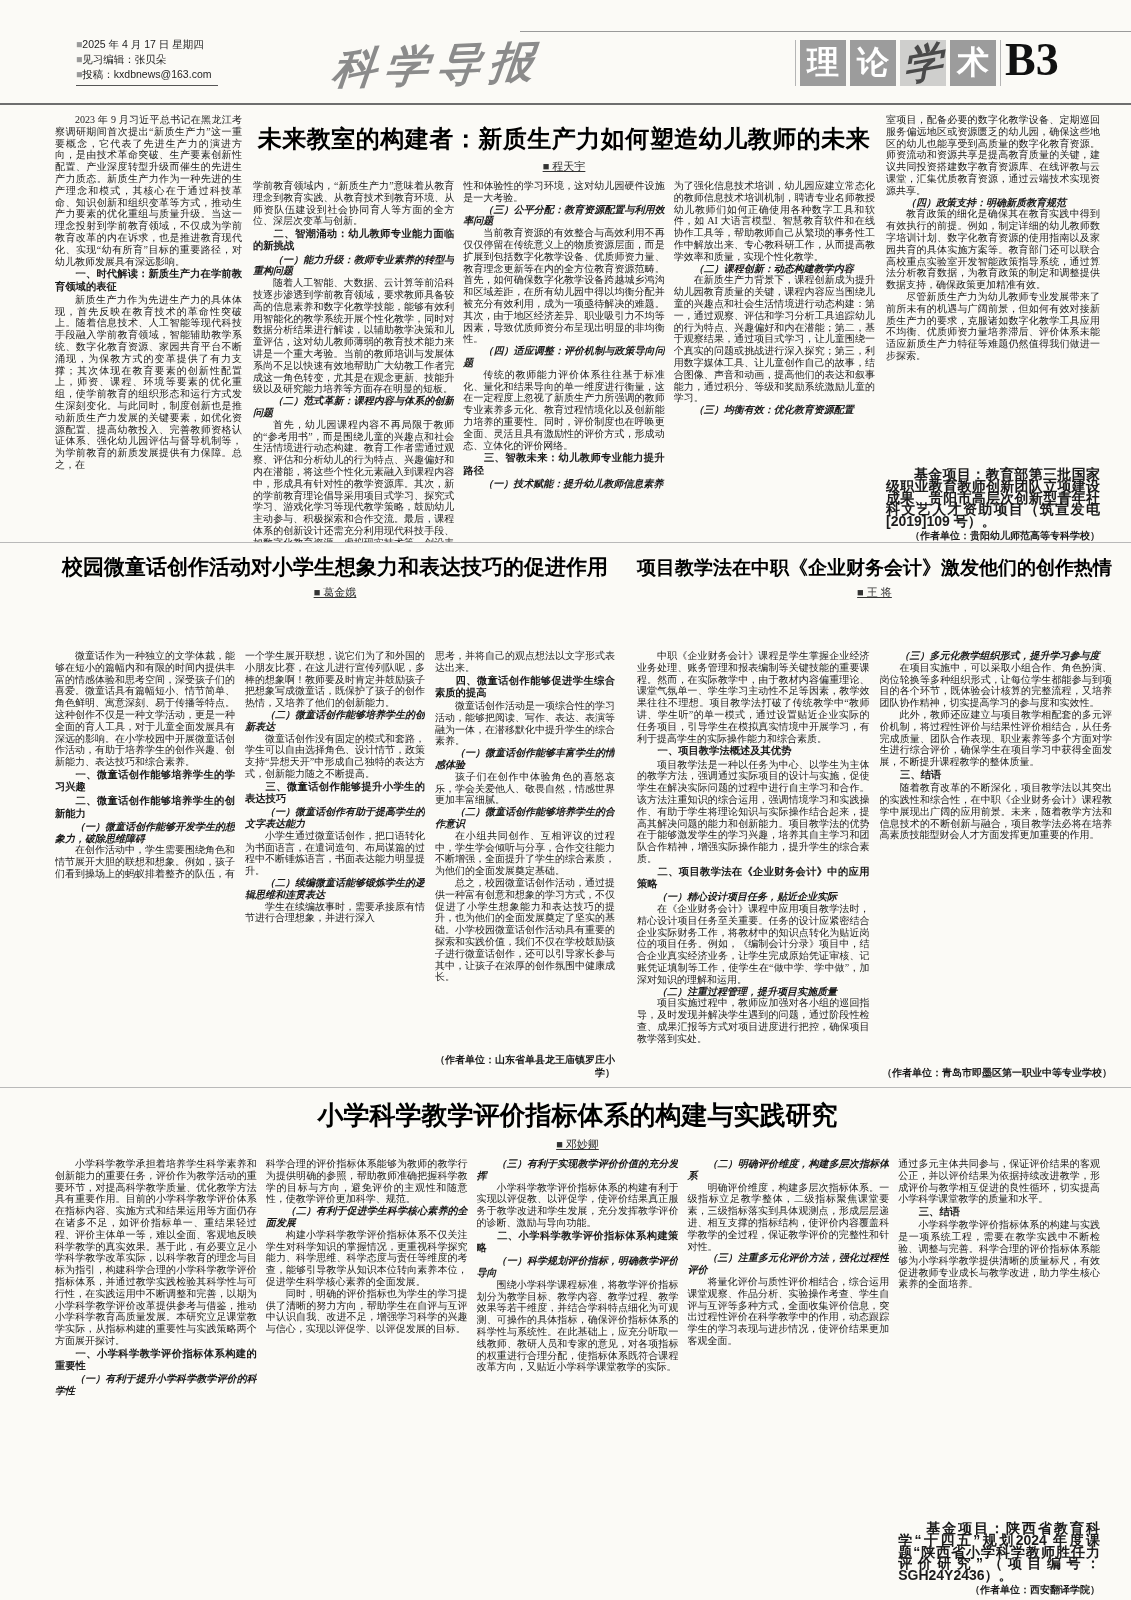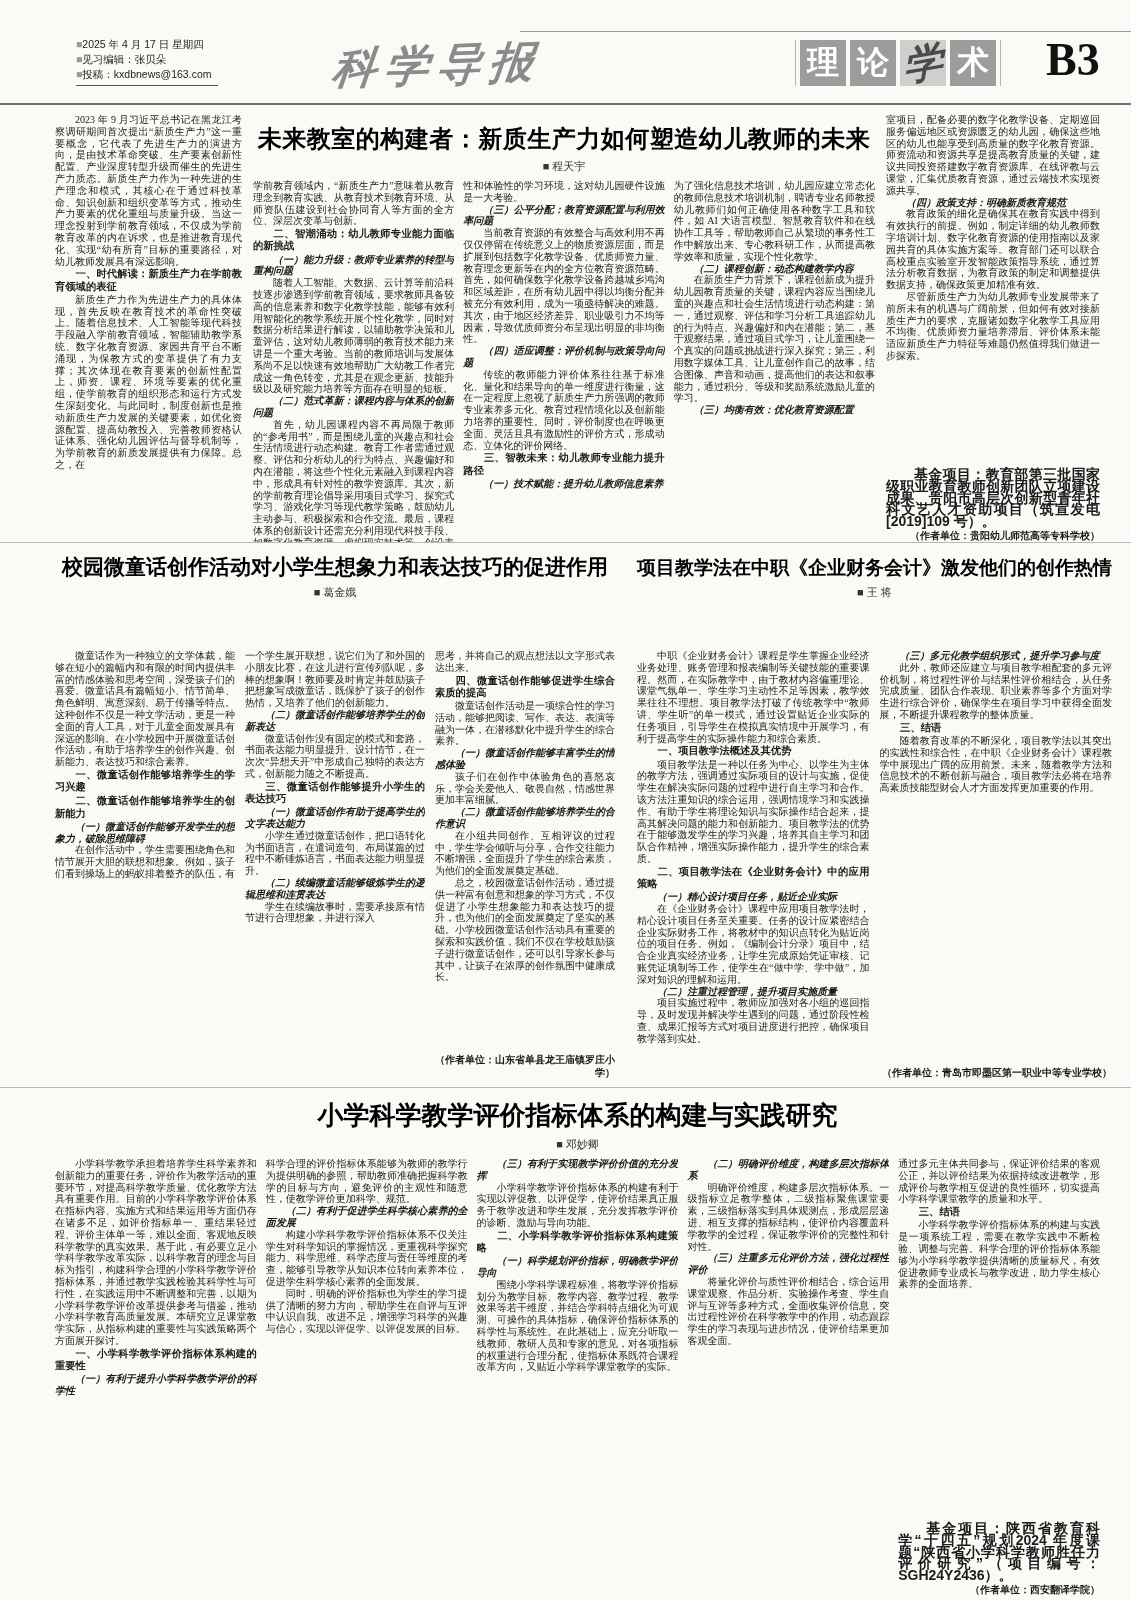--- a/index.html
+++ b/index.html
@@ -14,38 +14,38 @@
   .masthead{position:absolute;left:333px;top:36px;font-size:44px;font-weight:bold;font-style:italic;
             color:#8b8b8b;letter-spacing:8px;font-family:"DejaVu Serif",serif;
             transform:skewX(-8deg) rotate(-2deg);white-space:nowrap;}
   .badge{position:absolute;left:795px;top:40px;display:flex;align-items:center;gap:4px;}
   .badge .vrule{width:1px;height:46px;background:#b5b5b5;}
   .badge .box{width:46px;height:46px;background:#9c9c9c;color:#fff;font-family:"Liberation Sans",sans-serif;
               font-weight:bold;font-size:32px;display:flex;align-items:center;justify-content:center;}
   .badge .box.light{background:#cfcfcd;color:#4a4a4a;font-family:"DejaVu Serif",serif;font-style:italic;
                     font-size:40px;transform:none;}
   .badge .box.light span{display:block;transform:rotate(-10deg) skewX(-6deg);}
-  .pageno{position:absolute;left:1046px;top:33px;font-size:46px;font-weight:bold;
+  .pageno{position:absolute;left:1005px;top:33px;font-size:46px;font-weight:bold;
           font-family:"Liberation Serif",serif;color:#111;}
   
   .content{padding:0 31px 0 55px;box-sizing:border-box;}
   .col{overflow:hidden;}
   .t-p,.t-pc,.t-k{font-size:10px;line-height:11.8px;text-align:justify;margin:0;}
   .t-p{text-indent:2em;}
   .t-pc{text-indent:0;}
   .t-h{font-family:"Liberation Sans",sans-serif;font-weight:700;font-size:10.3px;line-height:12.2px;
        margin:1px 0;text-indent:2em;text-align:justify;}
   .t-k{font-style:italic;font-weight:700;text-indent:2em;}
   .t-fund{font-family:"Liberation Sans",sans-serif;font-weight:700;font-size:14px;line-height:11.8px;
           margin:0;text-indent:2em;text-align:justify;}
   .t-author{font-family:"Liberation Sans",sans-serif;font-weight:700;font-size:10px;line-height:13px;
             margin:1px 0 0;text-align:right;}
   .art-title{font-family:"Liberation Sans",sans-serif;font-weight:700;text-align:center;color:#000;
              margin:0;white-space:nowrap;}
-  .byline{font-family:"Liberation Sans",sans-serif;font-size:11px;text-align:center;color:#333;margin:4px 0 6px;}
+  .byline{font-family:"Liberation Sans",sans-serif;font-size:11px;text-align:center;color:#333;margin:4px 0 6px;text-decoration:underline;}
   
   #band1{display:flex;gap:11px;height:437px;padding-top:9px;box-sizing:border-box;}
   #band1 .side{width:187px;flex:none;height:100%;}
   #band1 .side.right{width:214px;display:flex;flex-direction:column;}
   #band1 .mid{flex:1;display:flex;flex-direction:column;}
   #a1-title{font-size:24px;letter-spacing:0.5px;margin-top:9px;}
   #band1 .cols{display:flex;gap:9px;flex:1;min-height:0;}
   #band1 .cols .col{flex:1;}
   .colfill{flex:1;min-height:0;overflow:hidden;}
   .colfoot{flex:none;padding-top:2px;}
@@ -146,21 +146,21 @@
       <div class="col">
           <p class="t-p">微童话作为一种独立的文学体裁，能够在短小的篇幅内和有限的时间内提供丰富的情感体验和思考空间，深受孩子们的喜爱。微童话具有篇幅短小、情节简单、角色鲜明、寓意深刻、易于传播等特点。这种创作不仅是一种文学活动，更是一种全面的育人工具，对于儿童全面发展具有深远的影响。在小学校园中开展微童话创作活动，有助于培养学生的创作兴趣、创新能力、表达技巧和综合素养。</p>
           <p class="t-h">一、微童话创作能够培养学生的学习兴趣</p>
           <p class="t-h">二、微童话创作能够培养学生的创新能力</p>
           <p class="t-k">（一）微童话创作能够开发学生的想象力，破除思维障碍</p>
           <p class="t-p">在创作活动中，学生需要围绕角色和情节展开大胆的联想和想象。例如，孩子们看到操场上的蚂蚁排着整齐的队伍，有</p>
         </div>
       <div class="col">
           <p class="t-pc">一个学生展开联想，说它们为了和外国的小朋友比赛，在这儿进行宣传列队呢，多棒的想象啊！教师要及时肯定并鼓励孩子把想象写成微童话，既保护了孩子的创作热情，又培养了他们的创新能力。</p>
           <p class="t-k">（二）微童话创作能够培养学生的创新表达</p>
-          <p class="t-p">微童话创作没有固定的模式和套路，书面表达能力明显提升、设计情节，在一次次“异想天开”中形成自己独特的表达方式，创新能力随之不断提高。</p>
+          <p class="t-p">微童话创作没有固定的模式和套路，学生可以自由选择角色、设计情节，政策支持“异想天开”中形成自己独特的表达方式，创新能力随之不断提高。</p>
           <p class="t-h">三、微童话创作能够提升小学生的表达技巧</p>
           <p class="t-k">（一）微童话创作有助于提高学生的文字表达能力</p>
           <p class="t-p">小学生通过微童话创作，把口语转化为书面语言，在遣词造句、布局谋篇的过程中不断锤炼语言，书面表达能力明显提升。</p>
           <p class="t-k">（二）续编微童话能够锻炼学生的逻辑思维和连贯表达</p>
           <p class="t-p">学生在续编故事时，需要承接原有情节进行合理想象，并进行深入</p>
         </div>
       <div class="col">
         <div class="colfill col">
             <p class="t-pc">思考，并将自己的观点想法以文字形式表达出来。</p>
             <p class="t-h">四、微童话创作能够促进学生综合素质的提高</p>
@@ -188,20 +188,21 @@
           <p class="t-p">项目教学法是一种以任务为中心、以学生为主体的教学方法，强调通过实际项目的设计与实施，促使学生在解决实际问题的过程中进行自主学习和合作。该方法注重知识的综合运用，强调情境学习和实践操作、有助于学生将理论知识与实际操作结合起来，提高其解决问题的能力和创新能力。项目教学法的优势在于能够激发学生的学习兴趣，培养其自主学习和团队合作精神，增强实际操作能力，提升学生的综合素质。</p>
           <p class="t-h">二、项目教学法在《企业财务会计》中的应用策略</p>
           <p class="t-k">（一）精心设计项目任务，贴近企业实际</p>
           <p class="t-p">在《企业财务会计》课程中应用项目教学法时，精心设计项目任务至关重要。任务的设计应紧密结合企业实际财务工作，将教材中的知识点转化为贴近岗位的项目任务。例如，《编制会计分录》项目中，结合企业真实经济业务，让学生完成原始凭证审核、记账凭证填制等工作，使学生在“做中学、学中做”，加深对知识的理解和运用。</p>
           <p class="t-k">（二）注重过程管理，提升项目实施质量</p>
           <p class="t-p">项目实施过程中，教师应加强对各小组的巡回指导，及时发现并解决学生遇到的问题，通过阶段性检查、成果汇报等方式对项目进度进行把控，确保项目教学落到实处。</p>
         </div>
       <div class="col">
         <div class="colfill col">
             <p class="t-k">（三）多元化教学组织形式，提升学习参与度</p>
+            <p class="t-p">在项目实施中，可以采取小组合作、角色扮演、岗位轮换等多种组织形式，让每位学生都能参与到项目的各个环节，既体验会计核算的完整流程，又培养团队协作精神，切实提高学习的参与度和实效性。</p>
             <p class="t-p">此外，教师还应建立与项目教学相配套的多元评价机制，将过程性评价与结果性评价相结合，从任务完成质量、团队合作表现、职业素养等多个方面对学生进行综合评价，确保学生在项目学习中获得全面发展，不断提升课程教学的整体质量。</p>
             <p class="t-h">三、结语</p>
             <p class="t-p">随着教育改革的不断深化，项目教学法以其突出的实践性和综合性，在中职《企业财务会计》课程教学中展现出广阔的应用前景。未来，随着教学方法和信息技术的不断创新与融合，项目教学法必将在培养高素质技能型财会人才方面发挥更加重要的作用。</p>
           </div>
         <div class="colfoot">
           <p class="t-author">（作者单位：青岛市即墨区第一职业中等专业学校）</p>
         </div>
       </div>
     </div>
   </div>

